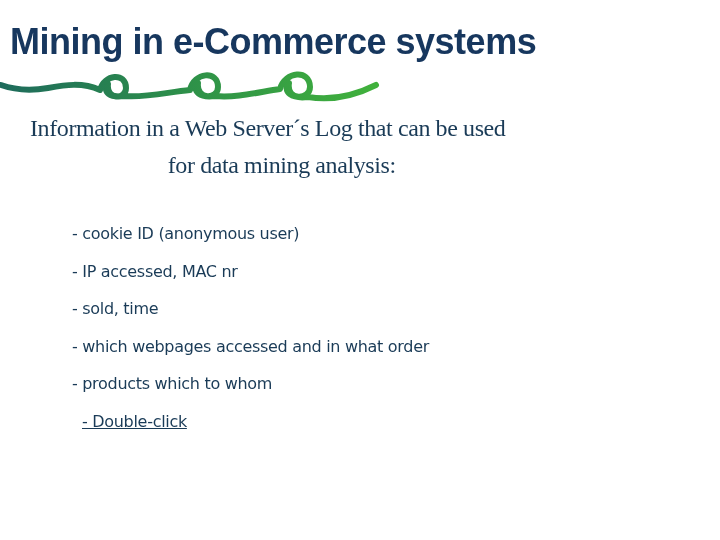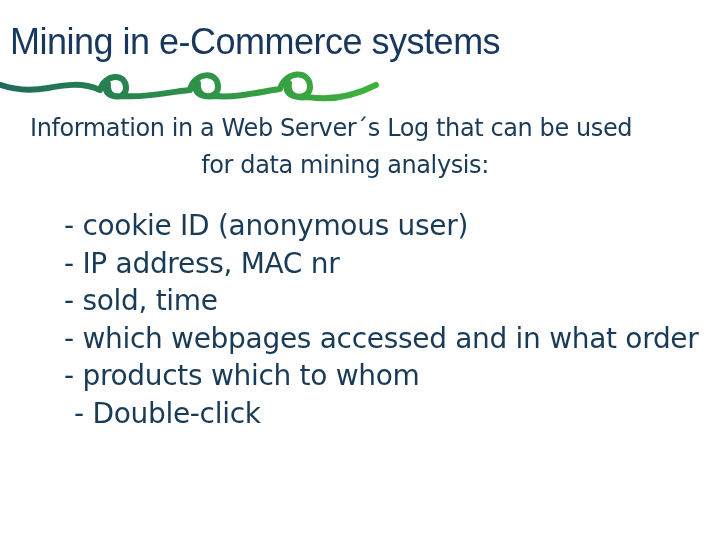--- a/index.html
+++ b/index.html
@@ -18,21 +18,21 @@
     position: absolute;
     inset: 0;
     background: #ffffff;
   }
   .slide-title {
     position: absolute;
     left: 10px;
     top: 22px;
     margin: 0;
     font-family: "Liberation Sans", sans-serif;
-    font-weight: normal;
+    font-weight: bold;
     font-size: 36px;
     line-height: 40px;
     letter-spacing: -0.5px;
     color: var(--title-text, #17375E);
     white-space: nowrap;
   }
   .wave-wrap {
     position: absolute;
     left: 0;
     top: 66px;
@@ -42,41 +42,43 @@
   .intro {
     position: absolute;
     left: 30px;
     top: 110px;
     margin: 0;
     font-size: 24px;
     line-height: 37px;
     letter-spacing: -0.4px;
     color: var(--body-text, #1A3B57);
     white-space: nowrap;
+    font-family: Liberation Serif, serif;
   }
   .intro .line2 {
     display: block;
     margin-left: 28px;
     text-align: center;
   }
   .bullet-list {
     position: absolute;
     left: 64px;
     top: 207px;
-    margin: 0;
+    margin: 8px;
     padding: 0;
     list-style: none;
-    font-size: 28px;
+    font-size: 16px;
     line-height: 37.5px;
     letter-spacing: -0.3px;
     color: var(--body-text, #1A3B57);
     white-space: nowrap;
   }
   .bullet-list li.indent-more {
     padding-left: 10px;
+    text-decoration: underline;
   }
 </style>
 </head>
 <body>
 
 <div class="slide">
 
   <h1 class="slide-title">Mining in e-Commerce systems</h1>
 
   <div class="wave-wrap">
@@ -106,20 +108,20 @@
     </svg>
   </div>
 
   <p class="intro">
     <span class="line1">Information in a Web Server´s Log that can be used</span>
     <span class="line2">for data mining analysis:</span>
   </p>
 
   <ul class="bullet-list">
     <li>- cookie ID (anonymous user)</li>
-    <li>- IP address, MAC nr</li>
+    <li>- IP accessed, MAC nr</li>
     <li>- sold, time</li>
     <li>- which webpages accessed and in what order</li>
     <li>- products which to whom</li>
     <li class="indent-more">- Double-click</li>
   </ul>
 
 </div>
 
 </body></html>

